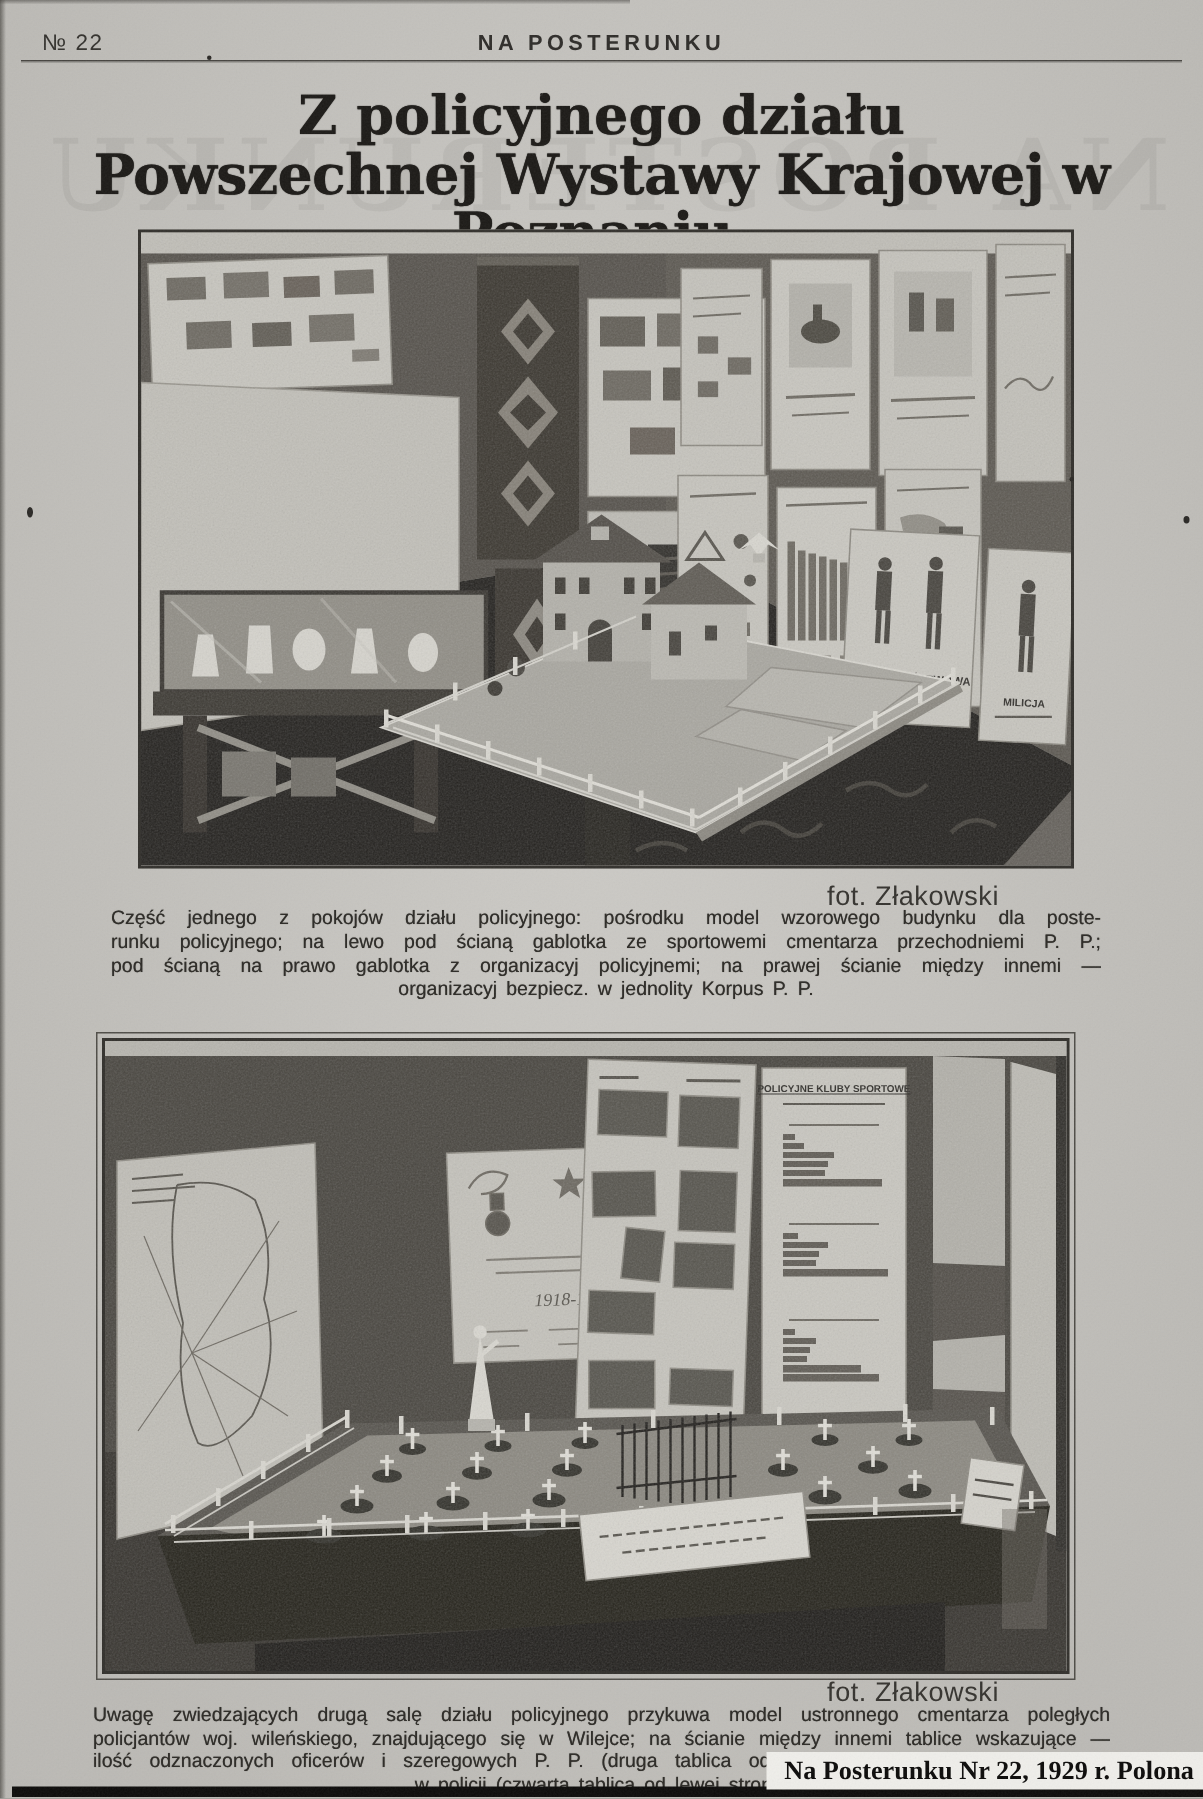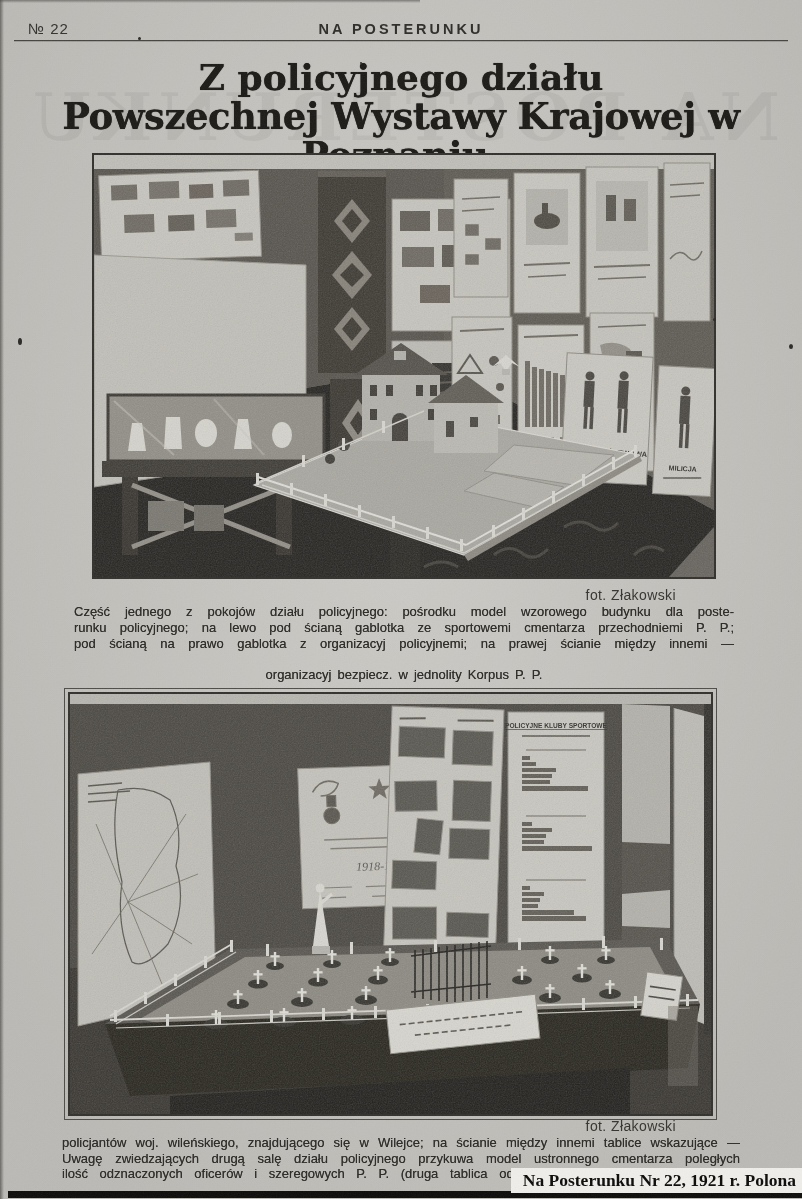--- a/index.html
+++ b/index.html
@@ -31,30 +31,30 @@
     font-family:"DejaVu Serif",serif;font-weight:bold;color:#1c1a17;
     text-shadow:0 0 .7px #1c1a17;}
   .title .l1{font-size:36px;line-height:40px;}
   .title .l2{font-size:37px;line-height:39px;letter-spacing:-.5px;}
 
   .photo{position:absolute;background:#b0aea7;border:2px solid #33312d;}
   #photo1{left:92px;top:153px;width:620px;height:422px;}
   #photo2{left:68px;top:692px;width:641px;height:420px;outline:1px solid #4e4c47;outline-offset:3px;}
   .photo svg{display:block;}
 
-  .credit{position:absolute;right:126px;font-size:14px;color:#35332f;letter-spacing:.4px;}
+  .credit{position:absolute;right:136px;font-size:18px;color:#35332f;letter-spacing:.4px;}
   #credit1{top:587px;}
   #credit2{top:1118px;}
 
   .caption{position:absolute;font-size:13px;color:#2c2a26;text-shadow:0 0 .5px rgba(44,42,38,.8);
     word-spacing:2.5px;}
   #caption1{left:74px;top:604px;width:660px;line-height:15.8px;}
   #caption2{left:62px;top:1135px;width:678px;line-height:15.5px;}
   .cap-line{text-align:justify;text-align-last:justify;overflow:hidden;white-space:nowrap;}
-  .cap-last{text-align:center;text-align-last:center;white-space:nowrap;margin-top:16px;}
+  .cap-last{text-align:center;text-align-last:center;white-space:nowrap;}
 
   .watermark{position:absolute;right:0;top:1168px;height:25px;background:#efeeea;
     padding:2px 6px 0 12px;font-family:"Liberation Serif",serif;font-weight:bold;
     font-size:17.5px;color:#0b0a09;box-sizing:border-box;}
   .bottom-bar{position:absolute;left:8px;right:0;top:1191px;height:7px;background:#0d0c0b;}
 
   .grain-overlay{position:absolute;inset:0;pointer-events:none;opacity:.07;}
 </style>
 </head>
 <body>
@@ -583,28 +583,28 @@
         </g>
         <rect x="598" y="312" width="30" height="80" fill="#6e6b64" opacity=".45"></rect>
       </g>
       <rect width="641" height="420" filter="url(#grainF)" opacity=".2"></rect>
     </svg>
   </div>
 
   <div id="credit2" class="credit">fot. Złakowski</div>
 
   <div id="caption2" class="caption">
+    <div class="cap-line">Uwagę zwiedzających drugą salę działu policyjnego przykuwa model ustronnego cmentarza poległych</div>
     <div class="cap-line">policjantów woj. wileńskiego, znajdującego się w Wilejce; na ścianie między innemi tablice wskazujące —</div>
-    <div class="cap-line">Uwagę zwiedzających drugą salę działu policyjnego przykuwa model ustronnego cmentarza poległych</div>
     <div class="cap-line">ilość odznaczonych oficerów i szeregowych P. P. (druga tablica od lewej strony) oraz rozwój sportu</div>
     <div class="cap-last">w policji (czwarta tablica od lewej strony)</div>
   </div>
 
   <div class="bottom-bar"></div>
-  <div class="watermark">Na Posterunku Nr 22, 1921 r. Polona</div>
+  <div class="watermark">Na Posterunku Nr 22, 1929 r. Polona</div>
 
   <div class="speck" style="left:18px;top:338px;width:4px;height:7px;"></div>
   <div class="speck" style="left:138px;top:37px;width:3px;height:3px;"></div>
   <div class="speck" style="left:789px;top:344px;width:4px;height:5px;"></div>
   <div class="speck" style="left:713px;top:318px;width:3px;height:3px;"></div>
   <div class="speck" style="left:360px;top:62px;width:2px;height:2px;"></div>
   <div class="speck" style="left:545px;top:70px;width:2px;height:3px;"></div>
 
   <svg class="grain-overlay" width="802" height="1199">
     <rect width="802" height="1199" filter="url(#grainF)"></rect>

